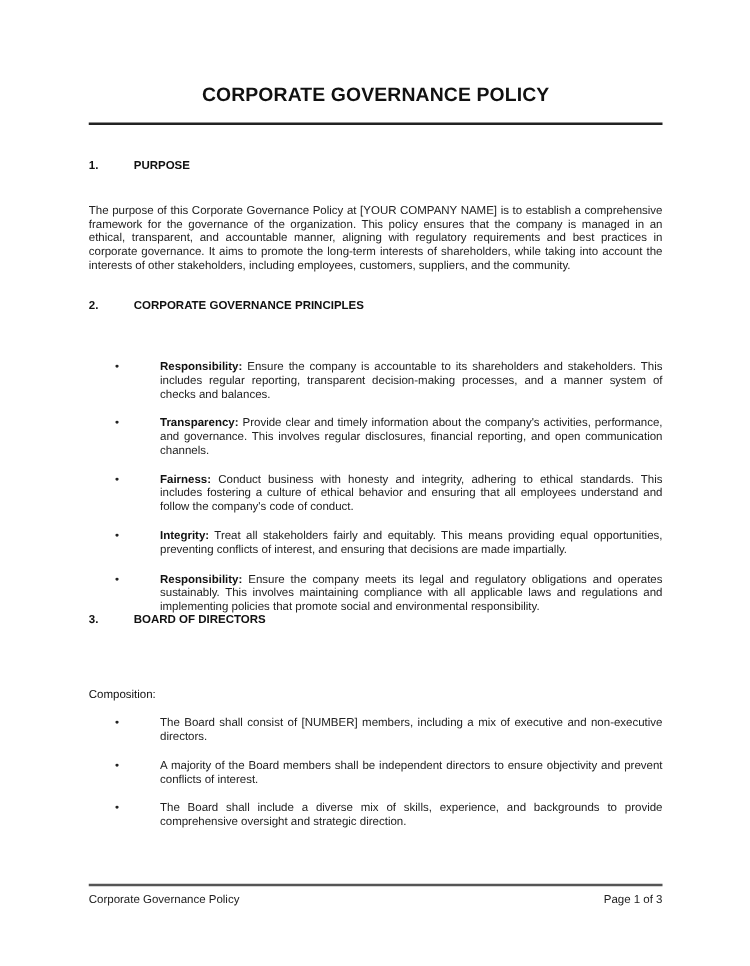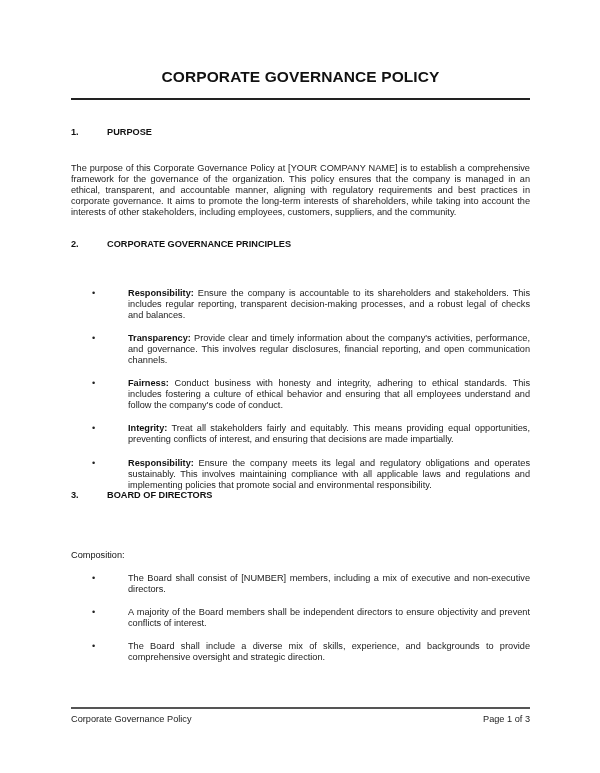--- a/index.html
+++ b/index.html
@@ -33,21 +33,21 @@
     <span class="num">1.</span><span>PURPOSE</span>
   </div>
   <div class="para" style="top:163px">The purpose of this Corporate Governance Policy at [YOUR COMPANY NAME] is to establish a comprehensive framework for the governance of the organization. This policy ensures that the company is managed in an ethical, transparent, and accountable manner, aligning with regulatory requirements and best practices in corporate governance. It aims to promote the long-term interests of shareholders, while taking into account the interests of other stakeholders, including employees, customers, suppliers, and the community.</div>
 
   <div class="h" style="top:239px">
     <span class="num">2.</span><span>CORPORATE GOVERNANCE PRINCIPLES</span>
   </div>
 
   <div class="bullet" style="top:288px">
     <span class="dot">•</span>
-    <span class="txt"><b>Responsibility:</b><span> Ensure the company is accountable to its shareholders and stakeholders. This includes regular reporting, transparent decision-making processes, and a robust legal of checks and balances.</span></span>
+    <span class="txt"><b>Responsibility:</b><span> Ensure the company is accountable to its shareholders and stakeholders. This includes regular reporting, transparent decision-making processes, and a manner system of checks and balances.</span></span>
   </div>
   <div class="bullet" style="top:333px">
     <span class="dot">•</span>
     <span class="txt"><b>Transparency:</b><span> Provide clear and timely information about the company's activities, performance, and governance. This involves regular disclosures, financial reporting, and open communication channels.</span></span>
   </div>
   <div class="bullet" style="top:378px">
     <span class="dot">•</span>
     <span class="txt"><b>Fairness:</b><span> Conduct business with honesty and integrity, adhering to ethical standards. This includes fostering a culture of ethical behavior and ensuring that all employees understand and follow the company's code of conduct.</span></span>
   </div>
   <div class="bullet" style="top:423px">

